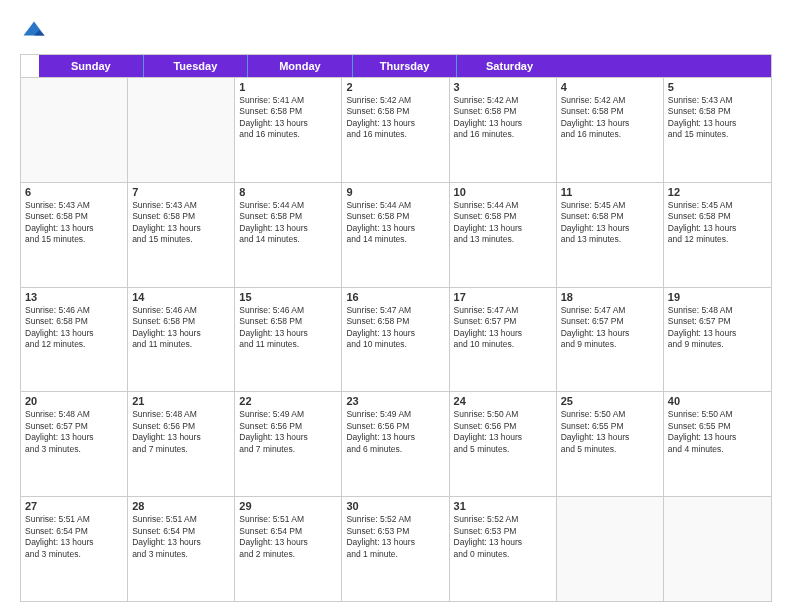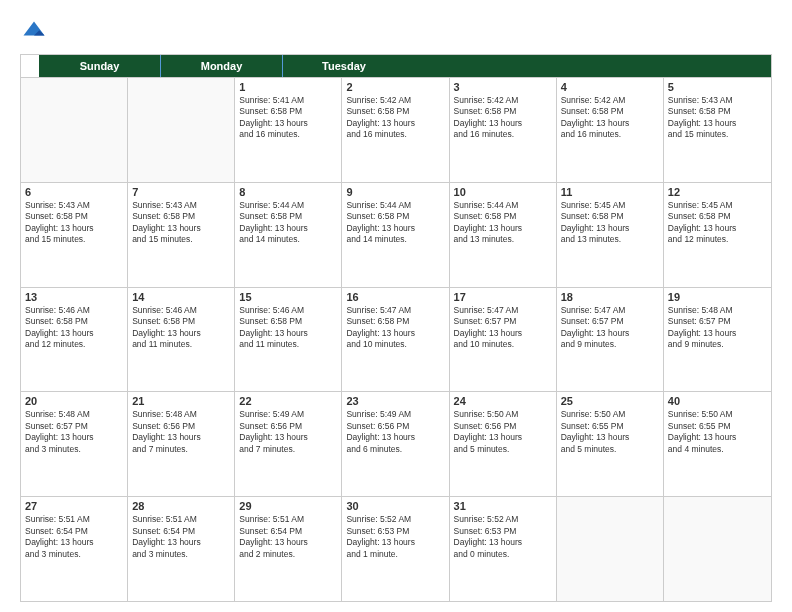--- a/index.html
+++ b/index.html
@@ -62,22 +62,22 @@
       font-weight: normal;
     }
     .calendar {
       flex: 1;
       display: flex;
       flex-direction: column;
       border: 1px solid #ccc;
     }
     .cal-header {
       display: grid;
-      grid-template-columns: repeat(6, 1fr);
-      background: #14532d;
+      grid-template-columns: repeat(7, 1fr);
+      background: #6d28d9;
       margin-left: 18px;
     }
     .cal-header-cell {
       color: #fff;
       font-size: 11px;
       font-weight: bold;
       padding: 5px 4px;
       text-align: center;
       border-right: 1px solid #5599d8;
     }
@@ -131,22 +131,24 @@
     </div>
     <div class="title-block">
       <div class="month-title"></div>
       <div class="location-title"></div>
     </div>
   </div>
 
   <div class="calendar">
     <div class="cal-header">
     <div class="cal-header-cell">Sunday</div>
+        <div class="cal-header-cell">Tuesday</div>
         <div class="cal-header-cell">Monday</div>
-        <div class="cal-header-cell">Tuesday</div>
+        <div class="cal-header-cell">Thursday</div>
+        <div class="cal-header-cell">Saturday</div>
       </div>
     <div class="cal-body">
     <div class="cal-row">
           <div class="cal-cell empty"></div>
           <div class="cal-cell empty"></div>
           <div class="cal-cell">
             <div class="day-num">1</div>
             <div class="cell-line">Sunrise: 5:41 AM</div>
             <div class="cell-line">Sunset: 6:58 PM</div>
             <div class="cell-line">Daylight: 13 hours</div>

